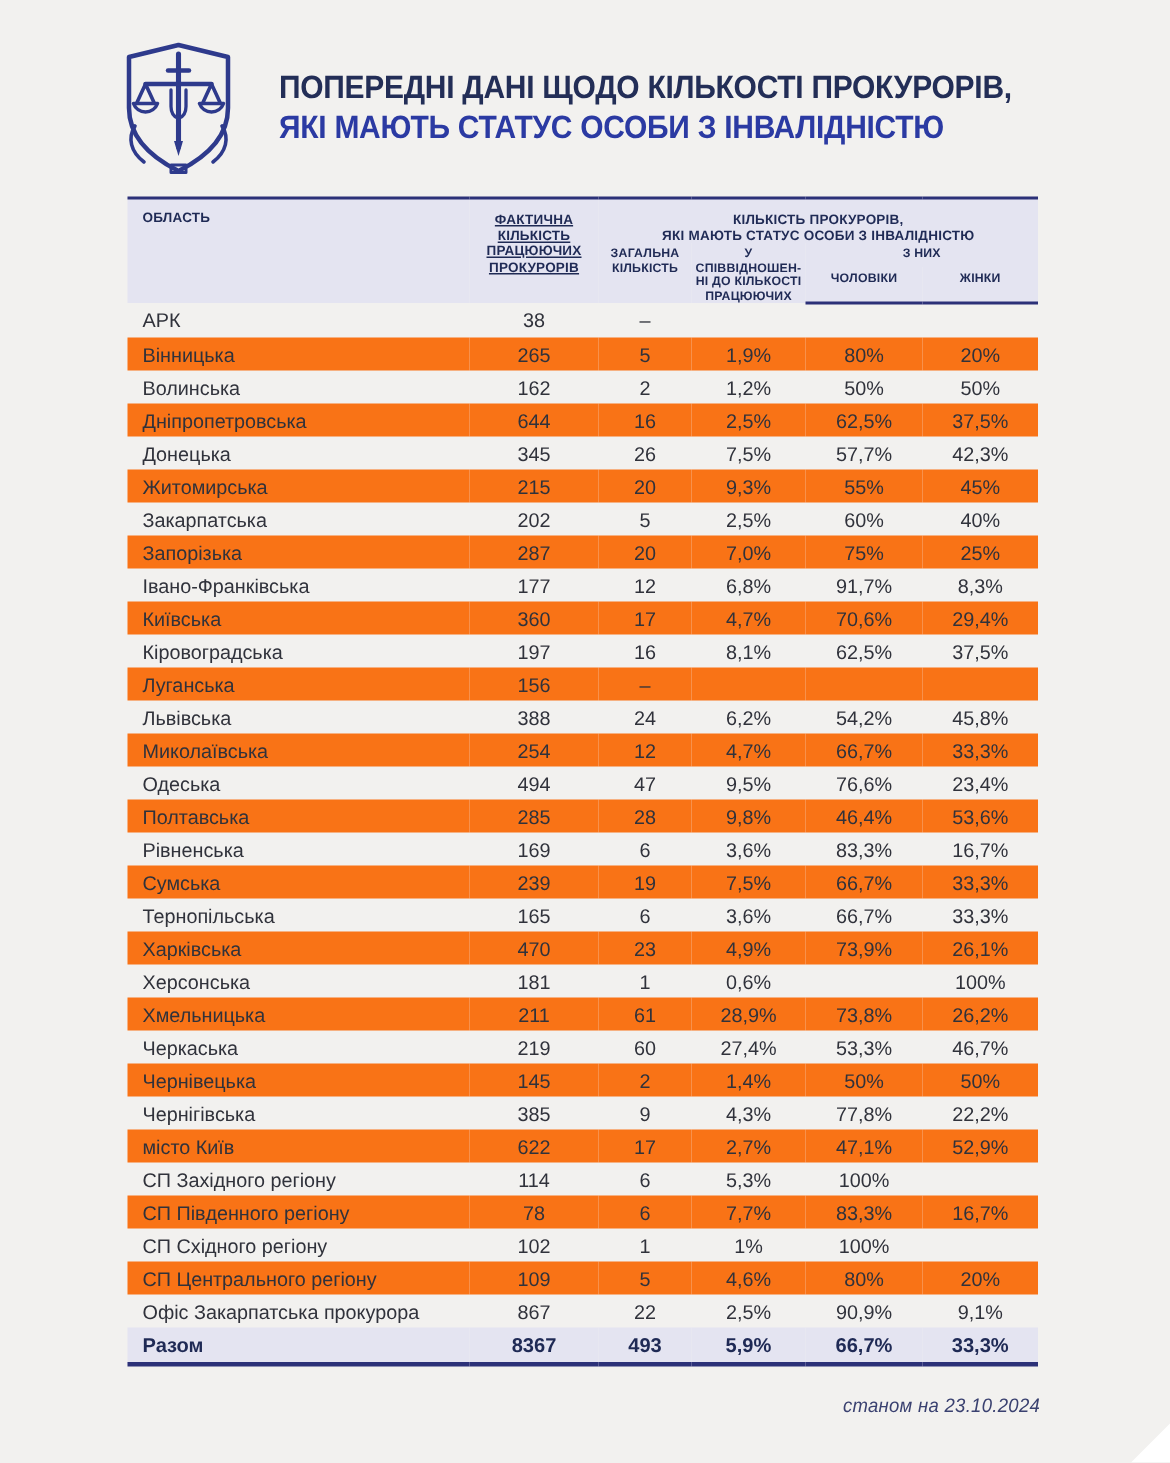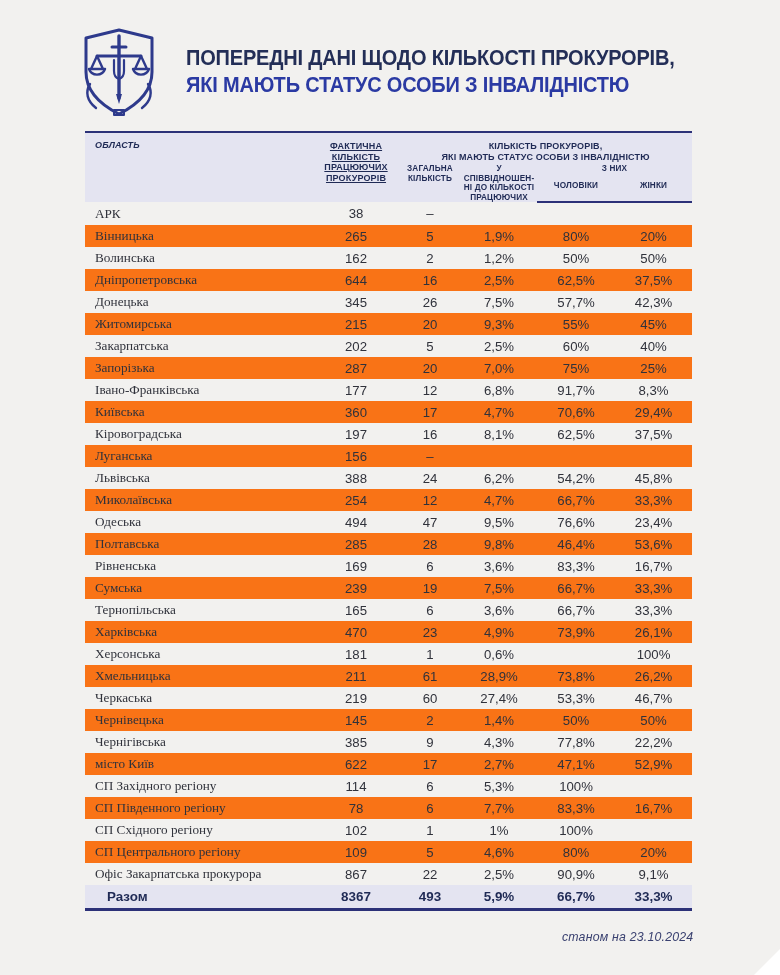--- a/index.html
+++ b/index.html
@@ -35,42 +35,42 @@
 
   thead{background:#e4e4f1;}
   thead th{
     border:0;color:#1f2a55;font-weight:700;
     font-size:8.2px;line-height:9.5px;letter-spacing:0.15px;
     white-space:pre-line;vertical-align:top;padding:0;
   }
   thead tr.h1{height:28px;}
   thead tr.h2{height:16px;}
   thead tr.h3{height:24px;}
-  th.th-region{text-align:left;padding:8px 0 0 10px;font-size:9px;font-style:italic;}
+  th.th-region{text-align:left;padding:8px 0 0 10px;font-size:9px;}
   th.th-actual{text-align:center;padding-top:8px;font-size:9px;line-height:10.5px;text-decoration:underline;}
   th.th-group{text-align:center;padding-top:8px;font-size:9px;line-height:10.5px;}
   th.th-total{text-align:center;padding-top:2px;}
   th.th-ratio{text-align:center;padding-top:2px;}
   th.th-ofthem{text-align:center;padding-top:2px;}
   th.th-men,th.th-women{text-align:center;vertical-align:top;padding-top:3px;}
   .bt{border-top:2px solid #2c3178;}
   thead tr.h3 th{border-bottom:2px solid #2c3178;}
 
   tbody td{
     height:22px;padding:0;font-size:13.2px;color:#30323b;
     text-align:center;vertical-align:middle;white-space:nowrap;
   }
-  tbody td.region{text-align:left;padding-left:10px;font-family:Liberation Serif, serif;}
+  tbody td.region{text-align:left;padding-left:10px;}
   tbody tr.alt{background:#f97316;}
 
   tfoot td{
     height:23px;background:#e4e4f1;font-weight:700;color:#1f2a55;
     font-size:13.4px;text-align:center;border-bottom:3px solid #2c3178;padding:0;
   }
-  tfoot td.region{text-align:left;padding-left:22px;}
+  tfoot td.region{text-align:left;padding-left:10px;}
 
   
   .asof{
     position:absolute;right:87px;top:929px;
     font-style:italic;font-size:13px;color:#3a4170;letter-spacing:0.2px;
     transform:scaleX(0.95);transform-origin:right center;
   }
   .corner{
     position:absolute;right:0;bottom:0;width:0;height:0;
     border-left:26px solid transparent;border-bottom:26px solid #ffffff;

